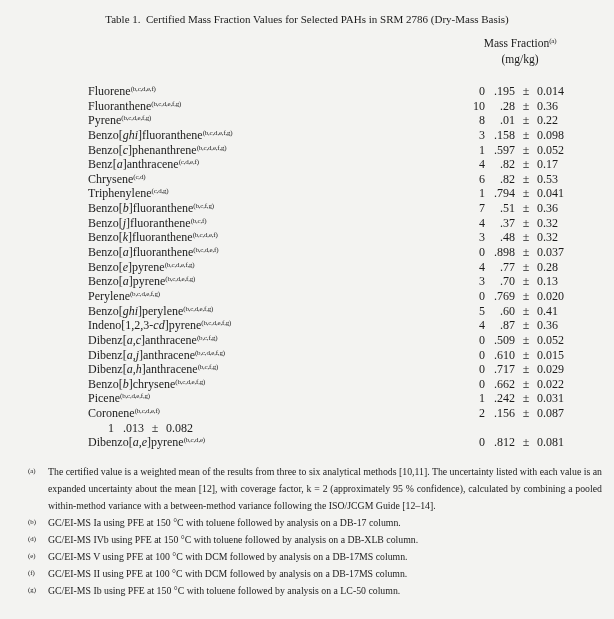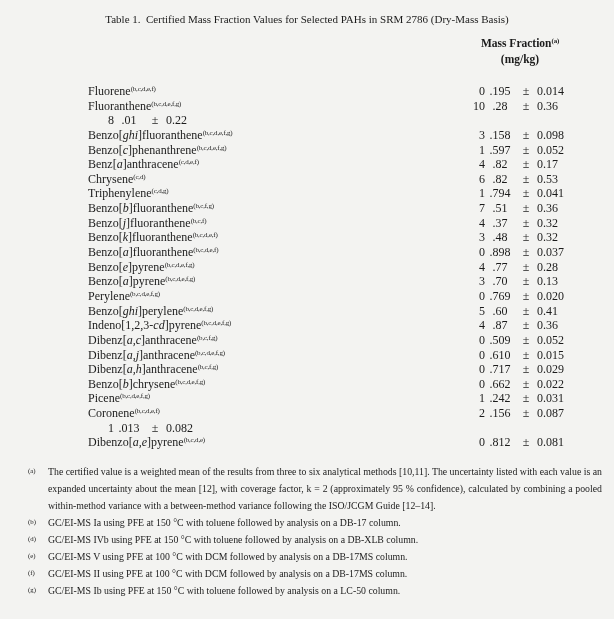--- a/index.html
+++ b/index.html
@@ -18,21 +18,20 @@
     font-size:11px;
     white-space:pre;
   }
 
   .mf-header {
     margin:12px 0 12px 452px;
     width:136px;
     text-align:center;
     font-size:11.5px;
     line-height:13.5px;
-    font-weight:bold;
   }
 
   sup.small {
     font-size:7px;
     vertical-align:baseline;
     position:relative;
     top:-4px;
     letter-spacing:-0.2px;
   }
 
@@ -40,21 +39,21 @@
   .row {
     display:flex;
     align-items:baseline;
     height:14.65px;
     font-size:12px;
     white-space:nowrap;
   }
   .c-name { flex:1; overflow:hidden; }
   .c-name .it { font-style:italic; }
   .c-vint  { width:26px; text-align:right; }
-  .c-vfrac { width:30px; text-align:center; }
+  .c-vfrac { width:30px; text-align:right; }
   .c-pm    { width:22px; text-align:center; }
   .c-unc   { width:48px; text-align:left; }
 
   .footnotes {
     margin:13px 12px 0 28px;
     font-size:9.8px;
     line-height:17px;
   }
   .fn { display:flex; }
   .fn-marker {
@@ -88,20 +87,21 @@
         <span class="c-unc">0.014</span>
       </div>
       <div class="row">
         <span class="c-name"><span>Fluoranthene</span><sup class="small">(b,c,d,e,f,g)</sup></span>
         <span class="c-vint">10</span>
         <span class="c-vfrac">.28</span>
         <span class="c-pm">±</span>
         <span class="c-unc">0.36</span>
       </div>
       <div class="row">
+        <span class="c-name"><span>Pyrene</span><sup class="small">(b,c,d,e,f,g)</sup></span>
         <span class="c-vint">8</span>
         <span class="c-vfrac">.01</span>
         <span class="c-pm">±</span>
         <span class="c-unc">0.22</span>
       </div>
       <div class="row">
         <span class="c-name"><span>Benzo[</span><span class="it">ghi</span><span>]fluoranthene</span><sup class="small">(b,c,d,e,f,g)</sup></span>
         <span class="c-vint">3</span>
         <span class="c-vfrac">.158</span>
         <span class="c-pm">±</span>

